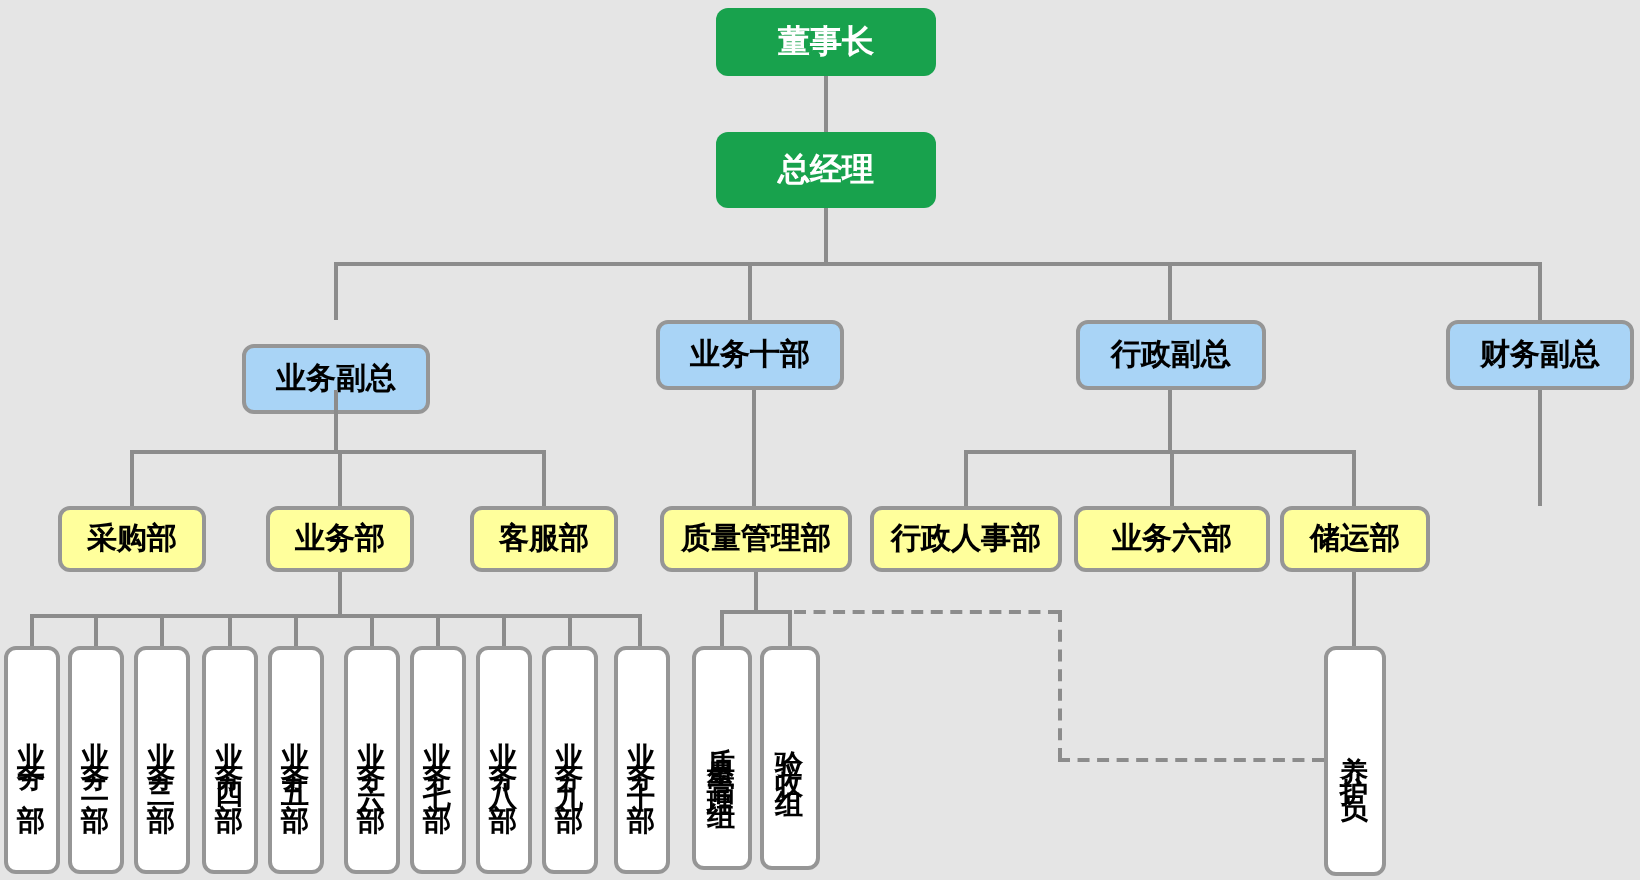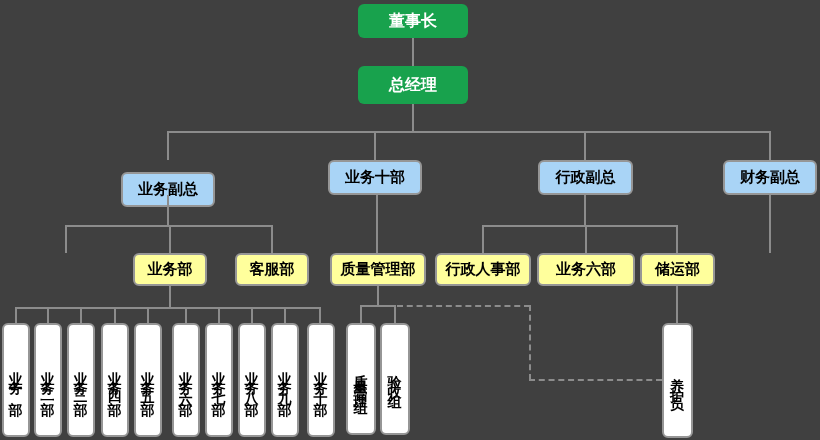--- a/index.html
+++ b/index.html
@@ -1,17 +1,17 @@
 <!DOCTYPE html>
 <html style="--green: #18a24d; --blue: #a9d4f6; --yellow: #ffff9c; --border: #969696; --line: #8c8c8c; --text_on_green: #ffffff; --text_dark: #000000;"><head>
 <meta charset="utf-8">
 <style>
   html,body{margin:0;padding:0;background:#fff;}
   #canvas{
-    position:relative;width:820px;height:440px;background:#404040;overflow:hidden;
+    position:relative;width:820px;height:440px;background:#e5e5e5;overflow:hidden;
     font-family:"Liberation Sans","DejaVu Sans",sans-serif;
   }
   .box{
     position:absolute;display:flex;align-items:center;justify-content:center;
     font-weight:bold;box-sizing:border-box;text-align:center;color:#000;
   }
   .green{background:var(--green,#18a24d);color:#fff;border-radius:6px;font-size:16px;}
   .blue{background:var(--blue,#a9d4f6);border:2px solid var(--border,#969696);border-radius:6px;font-size:15px;}
   .yellow{background:var(--yellow,#ffff9c);border:2px solid var(--border,#969696);border-radius:6px;font-size:15px;}
   .vbox{
@@ -32,20 +32,21 @@
 <div id="canvas">
 
   <div class="box green" style="left:358px;top:4px;width:110px;height:34px;">董事长</div>
   <div class="box green" style="left:358px;top:66px;width:110px;height:38px;">总经理</div>
 
   <div class="box blue" style="left:121px;top:160px;width:94px;height:35px;margin-top:12px;">业务副总</div>
   <div class="box blue" style="left:328px;top:160px;width:94px;height:35px;">业务十部</div>
   <div class="box blue" style="left:538px;top:160px;width:95px;height:35px;text-align:right;">行政副总</div>
   <div class="box blue" style="left:723px;top:160px;width:94px;height:35px;">财务副总</div>
 
+  <div class="box yellow" style="left:29px;top:253px;width:74px;height:33px;">采购部</div>
   <div class="box yellow" style="left:235px;top:253px;width:74px;height:33px;">客服部</div>
   <div class="box yellow" style="left:133px;top:253px;width:74px;height:33px;">业务部</div>
   <div class="box yellow" style="left:330px;top:253px;width:96px;height:33px;">质量管理部</div>
   <div class="box yellow" style="left:435px;top:253px;width:96px;height:33px;">行政人事部</div>
   <div class="box yellow" style="left:537px;top:253px;width:98px;height:33px;">业务六部</div>
   <div class="box yellow" style="left:640px;top:253px;width:75px;height:33px;">储运部</div>
 
   <div class="box vbox" style="left:2px;top:323px;width:28px;height:114px;">业务一部</div>
   <div class="box vbox" style="left:34px;top:323px;width:28px;height:114px;">业务二部</div>
   <div class="box vbox" style="left:67px;top:323px;width:28px;height:114px;">业务三部</div>

